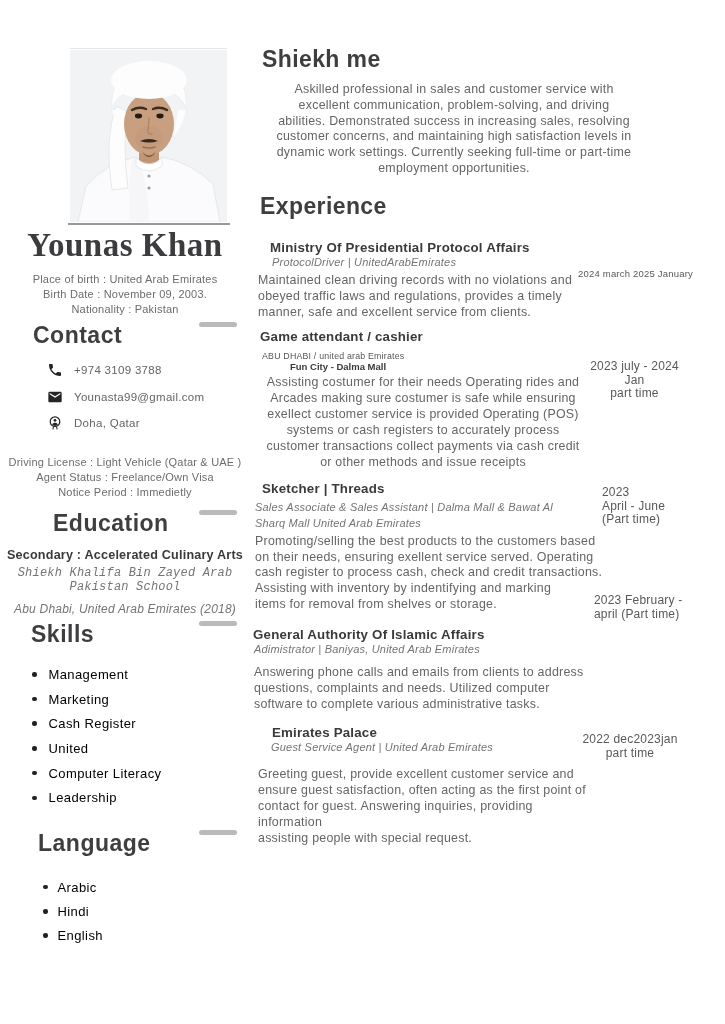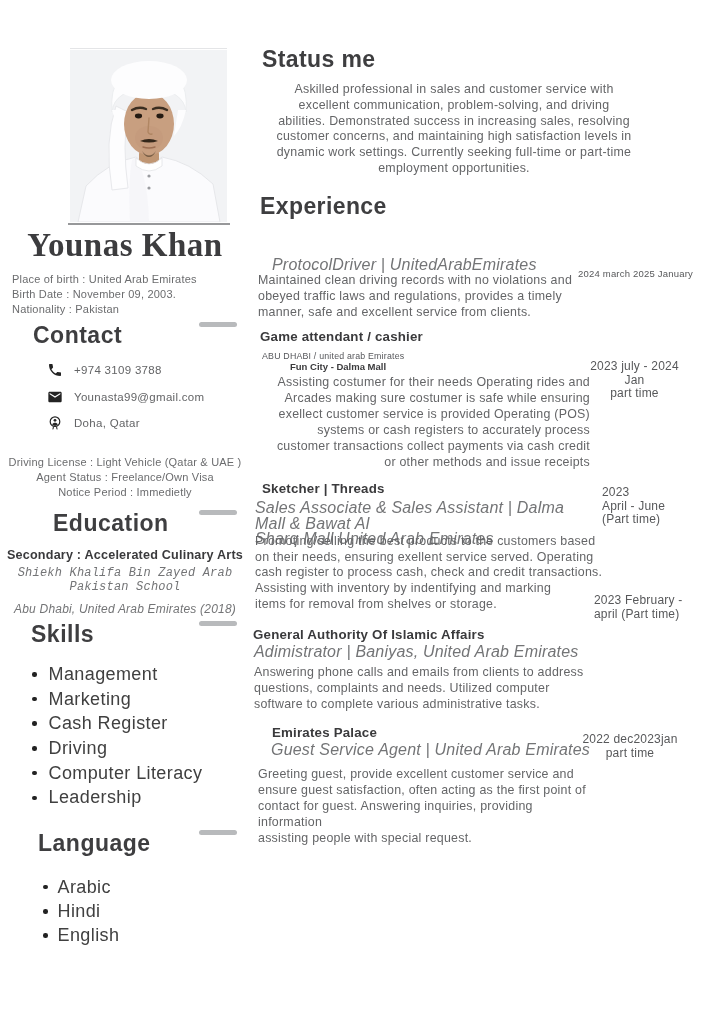--- a/index.html
+++ b/index.html
@@ -11,21 +11,21 @@
   .left-col { position:absolute; left:0; top:0; width:250px; height:844px; }
 
   .photo-topline { position:absolute; left:70px; top:48px; width:157px; height:1px; background:#e4e5e7; }
   .photo { position:absolute; left:70px; top:50px; width:157px; height:172px; background:#f2f3f5; overflow:hidden; }
   .photo-underline { position:absolute; left:68px; top:223px; width:162px; height:2px; background:#97989a; }
 
   .name { position:absolute; left:0; top:227px; width:250px; text-align:center;
           font-family:"Liberation Serif", serif; font-weight:700; font-size:33px;
           color:#3c3c3e; letter-spacing:.5px; }
 
-  .pinfo { position:absolute; left:12px; width:250px; text-align:left; font-size:11px;
+  .pinfo { position:absolute; left:0; width:250px; text-align:center; font-size:11px;
            color:#6b6c6e; letter-spacing:.2px; }
   .pinfo.l1 { top:273px; } .pinfo.l2 { top:288px; } .pinfo.l3 { top:303px; }
 
   .sec-row { position:absolute; left:0; right:13px; display:flex; justify-content:space-between;
              align-items:flex-start; }
   .sec-row .sec-title { font-size:23px; font-weight:700; color:#3e3e40; letter-spacing:.5px; }
   .bar { width:38px; height:5px; background:#b8babc; border-radius:3px; }
   .sec-contact  { top:322px; padding-left:33px; }
   .sec-education{ top:510px; padding-left:28px;margin-left:25px; }
   .sec-skills   { top:621px; padding-left:31px; }
@@ -42,52 +42,52 @@
 
   .edu-degree { position:absolute; left:0; top:548px; width:250px; text-align:center;
                 font-size:12.6px; font-weight:700; color:#3a3a3c; letter-spacing:.2px; }
   .edu-school, .edu-locyear { position:absolute; left:0; width:250px; text-align:center;
                 font-size:12px; font-style:italic; color:#737476; letter-spacing:.2px; }
   .edu-school { top:566px;font-family:Liberation Mono, monospace; } .edu-locyear { top:591px;margin-top:11px; }
 
   .blist { position:absolute; list-style:none; }
   .blist li { display:flex; align-items:center; }
   .dot { width:4.5px; height:4.5px; border-radius:50%; background:#222; flex:0 0 4.5px; }
-  .blist .blabel { font-size:18px; color:#404040; letter-spacing:.4px; }
+  .blist .blabel { font-size:13px; color:#000000; letter-spacing:.4px; }
   .skills-list { left:32px; top:662px; }
   .skills-list li { height:24.7px; }
   .skills-list .blabel { margin-left:12px; }
   .lang-list { left:43px; top:875px; }
   .lang-list li { height:24.3px; }
   .lang-list .blabel { margin-left:10px; }
 
   
   .right-col { position:absolute; left:250px; top:0; width:475px; height:1024px; }
   .rhead { position:absolute; font-size:23px; font-weight:700; color:#3e3e40; letter-spacing:.4px; }
   .rhead.about { left:12px; top:46px; }
   .rhead.exp   { left:10px; top:193px; }
 
   .prewrap { white-space:pre-line; }
   .about-text { position:absolute; left:8px; top:82px; width:392px; text-align:center;
                 font-size:12.4px; line-height:15.8px; color:#646567; letter-spacing:.25px; }
 
   .etitle { position:absolute; font-size:13.3px; font-weight:700; color:#3a3a3c; letter-spacing:.2px; }
-  .esub   { position:absolute; font-size:16px; font-style:italic; color:#737476; letter-spacing:.2px; }
+  .esub   { position:absolute; font-size:11px; font-style:italic; color:#737476; letter-spacing:.2px; }
   .edesc  { position:absolute; font-size:12.4px; line-height:16.2px; color:#646567; letter-spacing:.25px; }
   .edate  { position:absolute; font-size:12px; color:#57585a; line-height:13.5px; letter-spacing:.2px; }
 
   .e1-title { left:20px; top:240px; }
   .e1-sub   { left:22px; top:256px; }
   .e1-desc  { left:8px;  top:272px; width:320px; }
   .e1-date  { left:328px; top:267px; width:145px; font-size:9.5px; }
 
   .e2-title   { left:10px; top:329px; }
   .e2-company { position:absolute; left:12px; top:351px; font-size:8.8px; color:#55565a; letter-spacing:.2px; }
   .e2-venue   { position:absolute; left:40px; top:361px; font-size:9.5px; font-weight:700; color:#3a3a3c; }
-  .e2-desc    { left:6px; top:374px; width:334px; text-align:right; line-height:16px; }
+  .e2-desc    { left:6px; top:374px; width:334px; text-align:center; line-height:16px; }
   .e2-date    { left:332px; top:360px; width:105px; text-align:center; }
 
   .e3-title { left:12px; top:481px; }
   .e3-sub   { left:5px; top:500px; width:338px; line-height:15.5px; }
   .e3-desc  { left:5px; top:534px; width:348px; line-height:15.7px; }
   .e3-date  { left:352px; top:486px; width:110px; }
   .e3-date2 { left:344px; top:594px; width:120px; }
 
   .e4-title { left:3px; top:627px; }
   .e4-sub   { left:4px; top:643px; }
@@ -204,21 +204,21 @@
       <li>
           <span class="dot"></span>
           <span class="blabel">Marketing</span>
         </li>
       <li>
           <span class="dot"></span>
           <span class="blabel">Cash Register</span>
         </li>
       <li>
           <span class="dot"></span>
-          <span class="blabel">Driving</span>
+          <span class="blabel">United</span>
         </li>
       <li>
           <span class="dot"></span>
           <span class="blabel">Computer Literacy</span>
         </li>
       <li>
           <span class="dot"></span>
           <span class="blabel">Leadership</span>
         </li>
     </ul>
@@ -238,30 +238,31 @@
         </li>
       <li>
           <span class="dot"></span>
           <span class="blabel">English</span>
         </li>
     </ul>
   </aside>
 
   <main class="right-col">
 
-    <h2 class="rhead about">Status me</h2>
+    <h2 class="rhead about">Shiekh me</h2>
     <p class="about-text prewrap">Askilled professional in sales and customer service with
 excellent communication, problem-solving, and driving
 abilities. Demonstrated success in increasing sales, resolving
 customer concerns, and maintaining high satisfaction levels in
 dynamic work settings. Currently seeking full-time or part-time
 employment opportunities.</p>
 
     <h2 class="rhead exp">Experience</h2>
 
+    <div class="etitle e1-title">Ministry Of Presidential Protocol Affairs</div>
     <div class="esub e1-sub">ProtocolDriver | UnitedArabEmirates</div>
     <div class="edesc e1-desc prewrap">Maintained clean driving records with no violations and
 obeyed traffic laws and regulations, provides a timely
 manner, safe and excellent service from clients.</div>
     <div class="edate e1-date">2024 march 2025 January</div>
 
     <div class="etitle e2-title">Game attendant / cashier</div>
     <div class="e2-company">ABU DHABI / united arab Emirates</div>
     <div class="e2-venue">Fun City - Dalma Mall</div>
     <div class="edesc e2-desc prewrap">Assisting costumer for their needs Operating rides and

